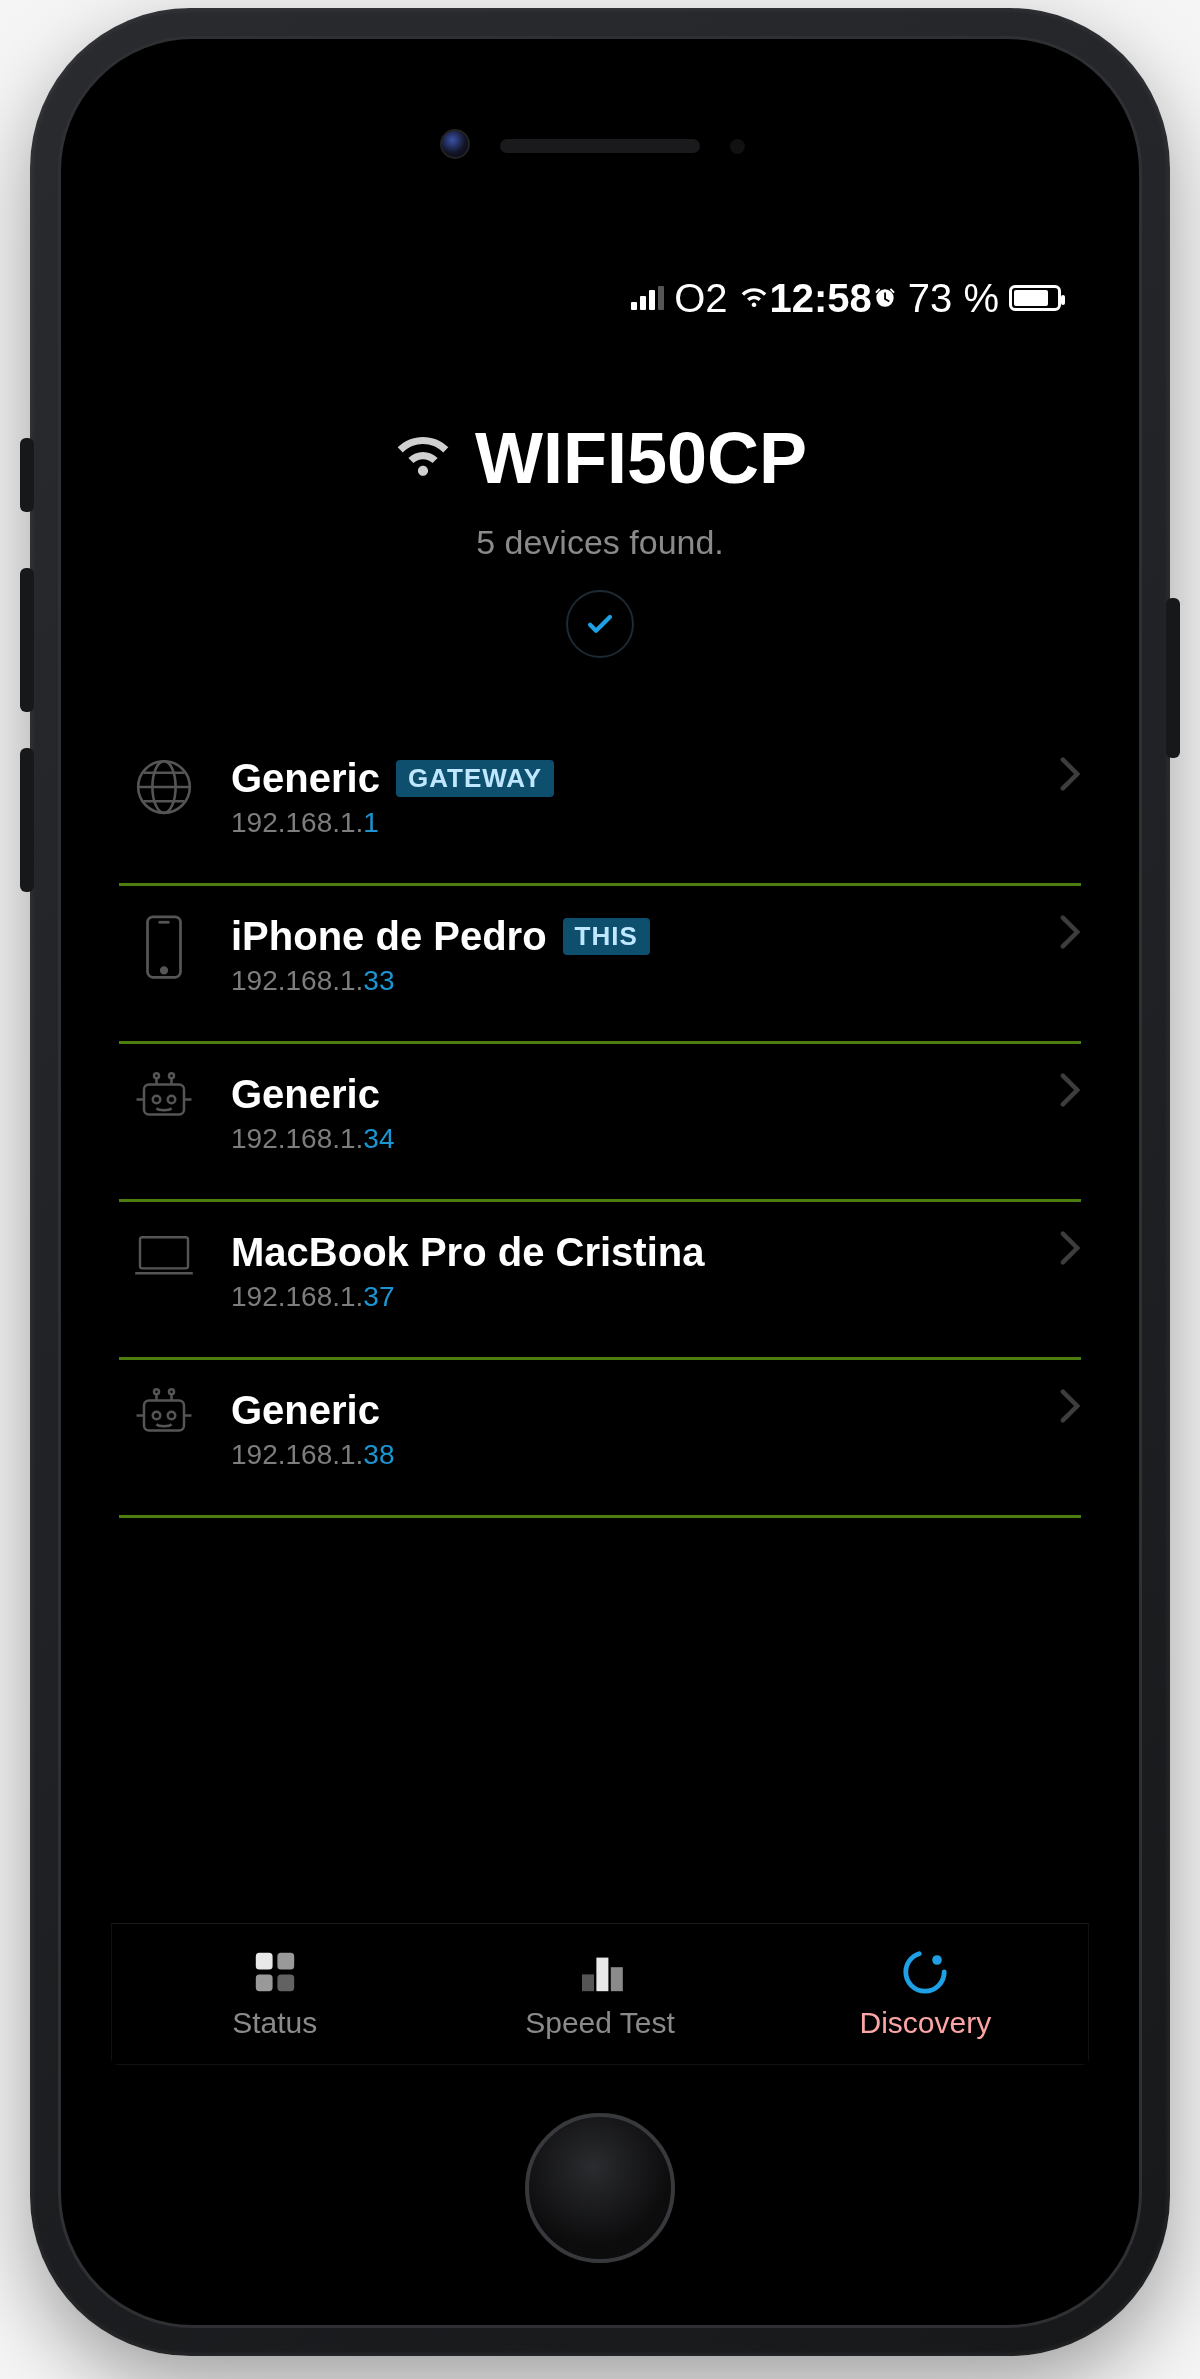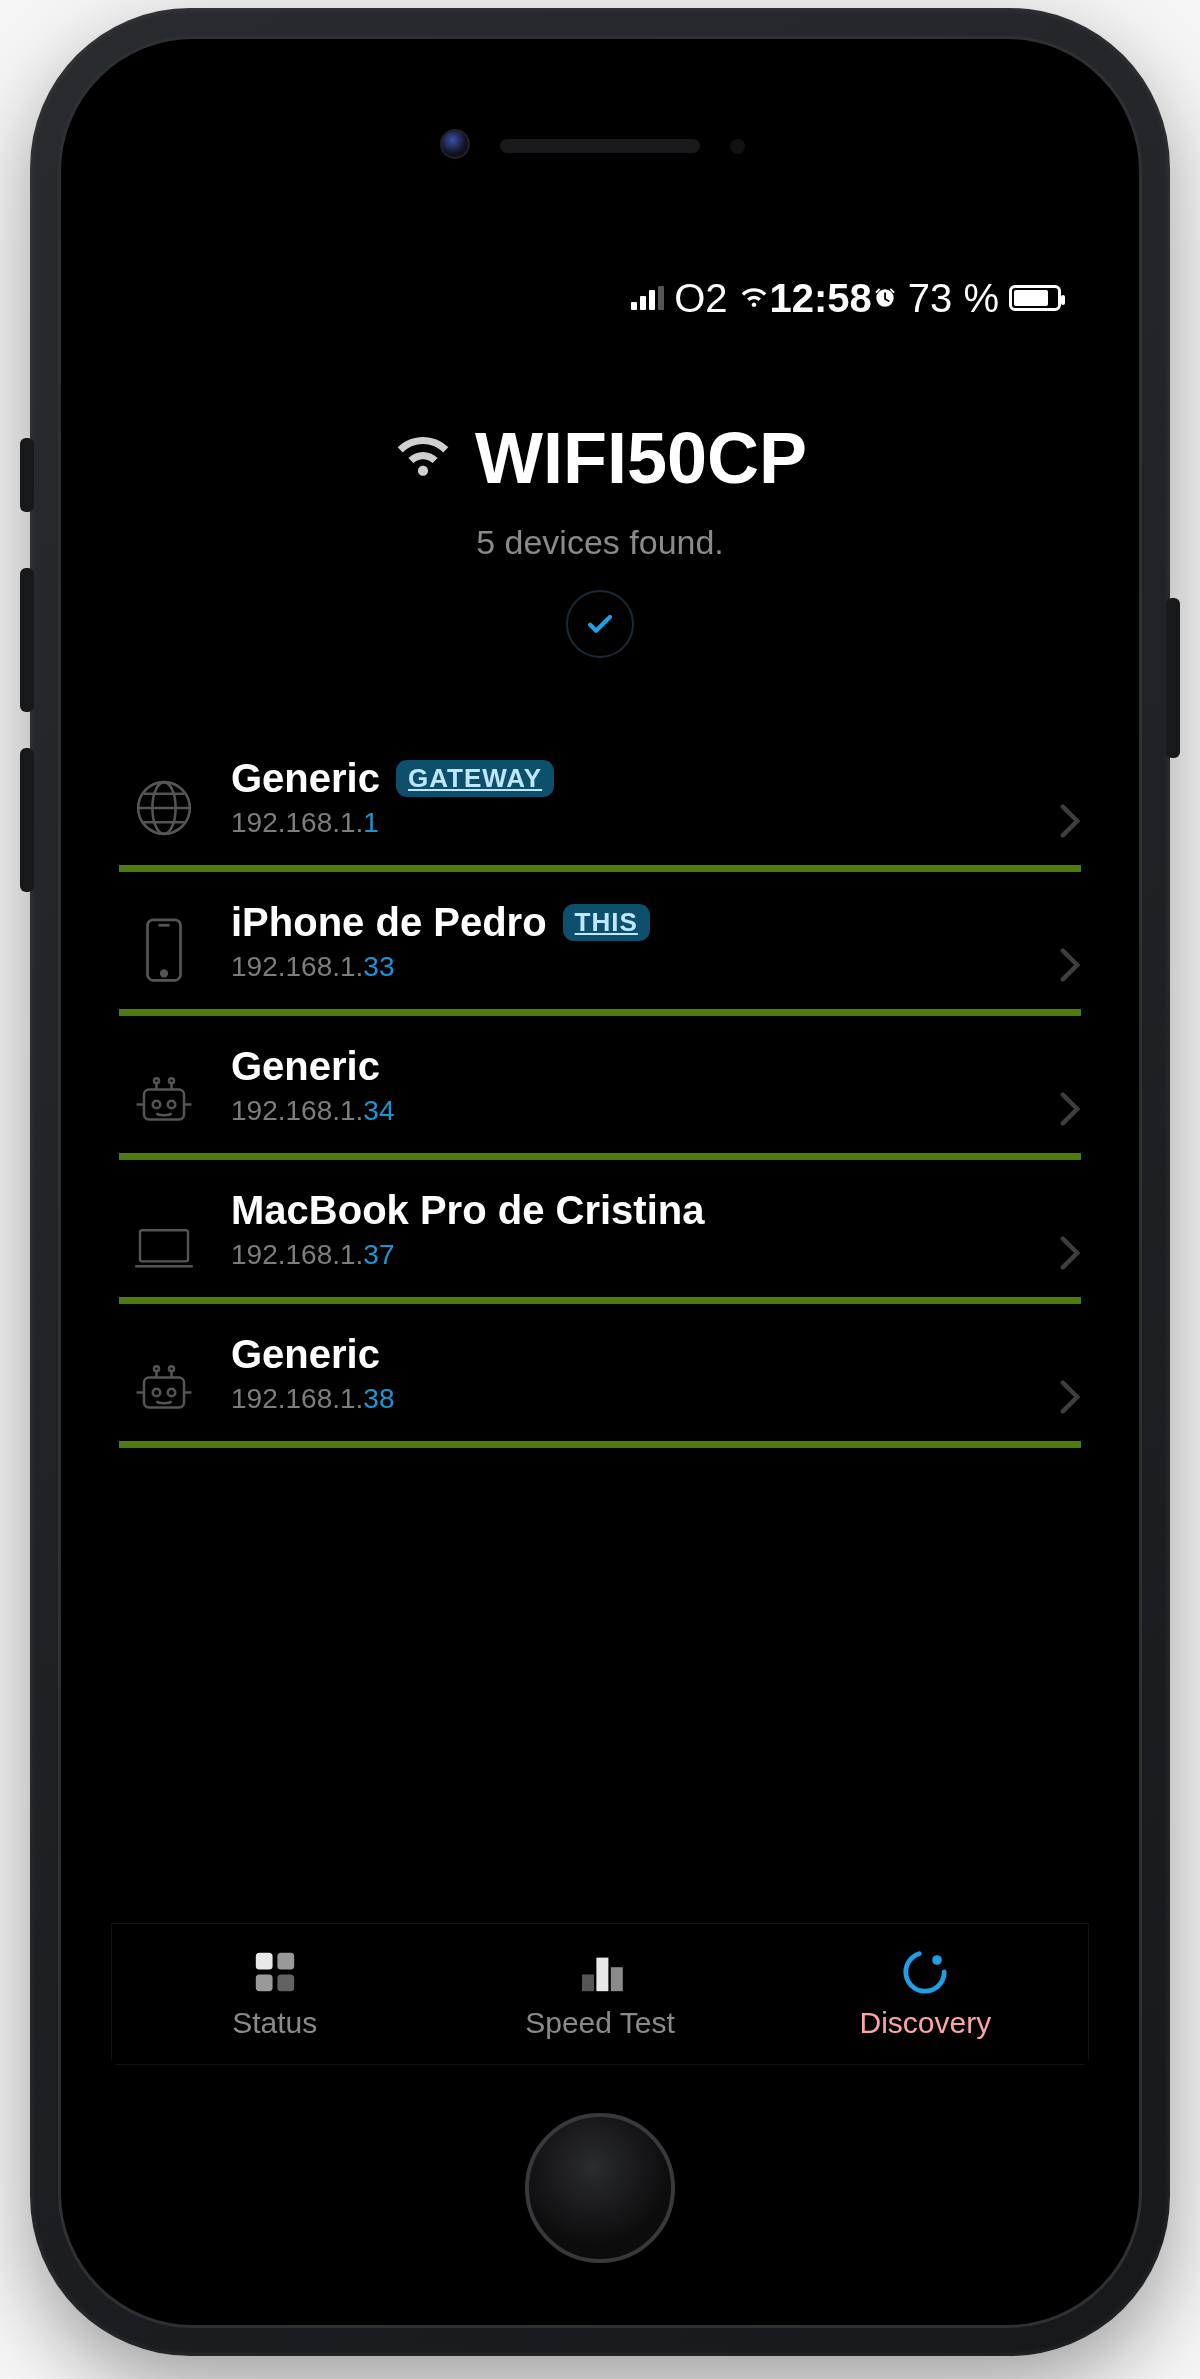--- a/index.html
+++ b/index.html
@@ -139,23 +139,23 @@
     display:flex; align-items:center; justify-content:center;
   }
 
   
   .device-list {
     margin-top:70px;
     padding:0 8px 0 8px;
   }
   .device-row {
     display:flex;
-    align-items:flex-end;
-    padding:28px 0 26px;
-    border-bottom:7px solid #4d7c0f;
+    align-items:flex-start;
+    padding:28px 0 44px;
+    border-bottom:3px solid #4d7c0f;
     gap:22px;
   }
   .device-row .icon-slot {
     width:90px;
     display:flex;
     justify-content:center;
     align-items:center;
     flex-shrink:0;
   }
   .device-info { flex:1; }
@@ -168,27 +168,26 @@
   }
   .device-ip {
     font-size:28px;
     color:#7d7d7d;
     margin-top:6px;
   }
   .device-ip .host { color:#1b95d1; }
   .badge {
     display:inline-block;
     padding:3px 12px 3px;
-    border-radius:11px;
+    border-radius:4px;
     font-size:26px;
     font-weight:600;
     letter-spacing:1px;
     color:#bfe7ff;
     background:#0e4f6e;
-    text-decoration:underline;
   }
 
   
   .tab-bar {
     margin-top:auto;
     height:142px;
     border-top:1px solid #1a1a1a;
     display:flex;
     border-left:1px solid #111;
     border-right:1px solid #111;

